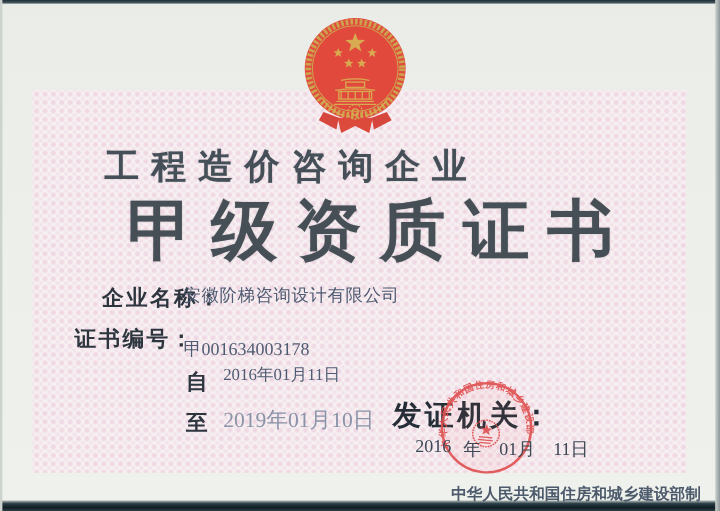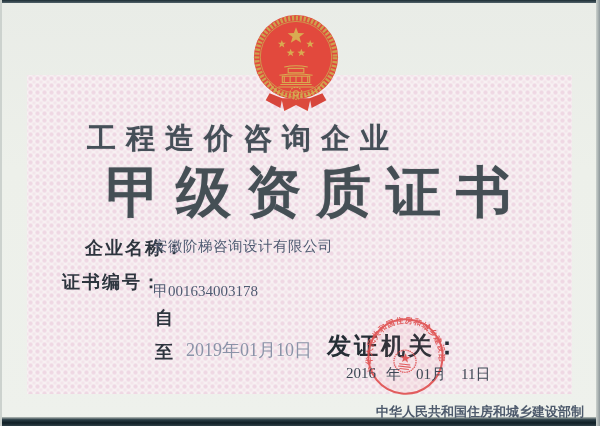--- a/index.html
+++ b/index.html
@@ -100,20 +100,21 @@
   <div class="title1">工程造价咨询企业</div>
   <div class="title2">甲级资质证书</div>
 
   <span class="lbl lbl-company">企业名称：</span>
   <span class="val val-company">安徽阶梯咨询设计有限公司</span>
 
   <span class="lbl lbl-certno">证书编号：</span>
   <span class="val val-certno">甲001634003178</span>
 
   <span class="lbl lbl-from">自</span>
+  <span class="val val-from">2016年01月11日</span>
   <span class="lbl lbl-to">至</span>
   <span class="val val-to">2019年01月10日</span>
 
   <span class="issuer-lbl">发证机关：</span>
 
   <svg class="seal" viewBox="0 0 100 100">
     <circle cx="50" cy="50" r="47" fill="rgba(235,120,120,0.07)" stroke="#e05252" stroke-width="2.6"></circle>
     <defs>
       <path id="sealArc" d="M 14,74 A 43,43 0 1 1 86,74" fill="none"></path>
     </defs>

